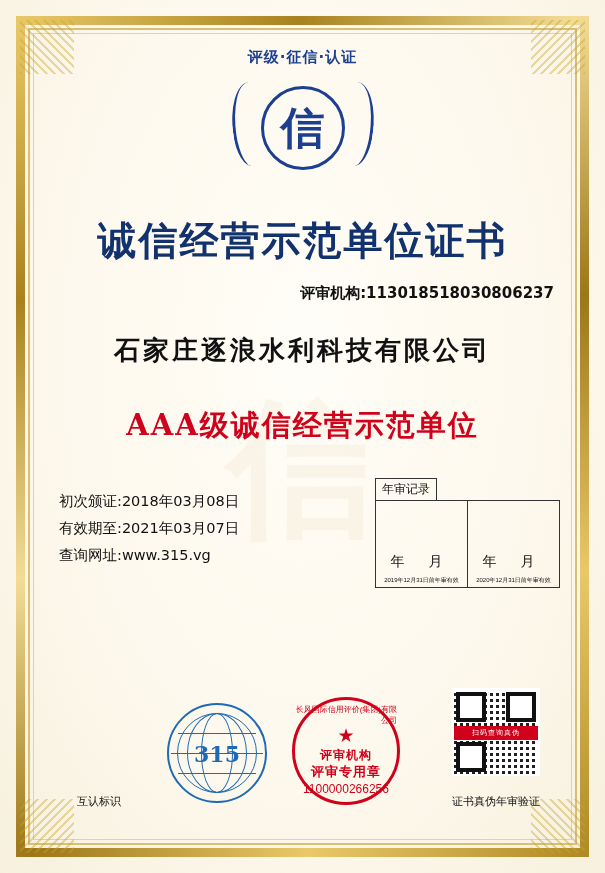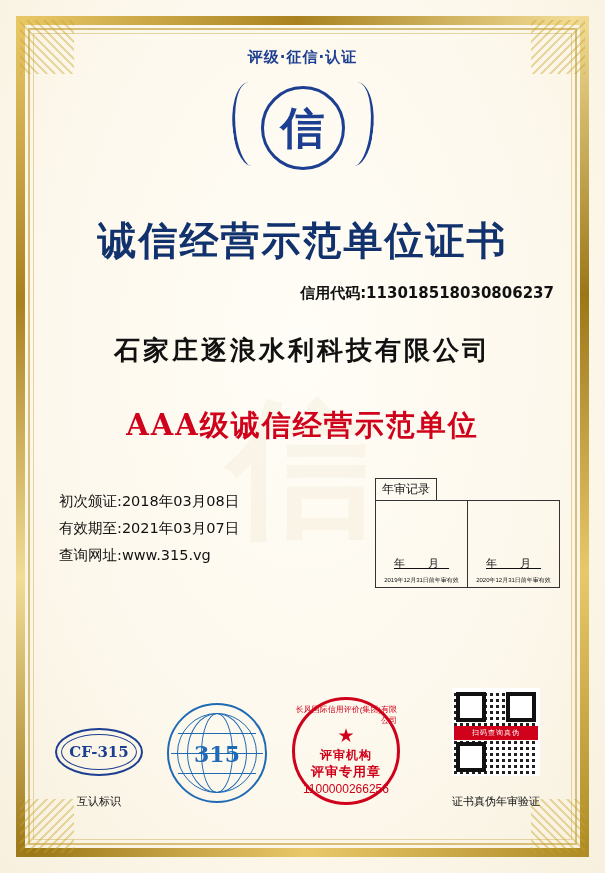--- a/index.html
+++ b/index.html
@@ -127,21 +127,21 @@
   }
   .annual-box{
     border:1px solid #333;height:86px;display:flex;position:relative;
   }
   .annual-cell{
     flex:1;position:relative;
   }
   .annual-cell + .annual-cell{border-left:1px solid #333;}
   .cell-ym{
     position:absolute;left:0;right:0;bottom:16px;text-align:center;
-    font-size:11px;color:#111;letter-spacing:10px;text-decoration:underline;
+    font-size:14px;color:#111;letter-spacing:10px;
   }
   .cell-note{
     position:absolute;left:0;right:0;bottom:2px;text-align:center;
     font-size:6px;color:#111;
   }
 
   
   .seals{
     position:absolute;left:0;right:0;bottom:6px;height:130px;
   }
@@ -272,21 +272,21 @@
       <div class="emblem">
         <div class="emblem-arc">评级·征信·认证</div>
         <div class="wheat l"></div>
         <div class="wheat r"></div>
         <div class="emblem-circle">信</div>
       </div>
     </div>
 
     <div class="main-title">诚信经营示范单位证书</div>
 
-    <div class="credit-code">信用代码:113018518030806237</div>
+    <div class="credit-code">评审机构:113018518030806237</div>
 
     <div class="company">石家庄逐浪水利科技有限公司</div>
 
     <div class="award">AAA级诚信经营示范单位</div>
 
     <div class="mid">
       <div class="details">
         <div>初次颁证:2018年03月08日</div>
         <div>有效期至:2021年03月07日</div>
         <div>查询网址:www.315.vg</div>
@@ -302,21 +302,20 @@
             <div class="cell-ym">年 月</div>
             <div class="cell-note">2020年12月31日前年审有效</div>
           </div>
         </div>
       </div>
     </div>
 
     <div class="seals">
 
       <div class="seal seal-cf">
-        <div class="cf-oval">CF-315</div>
         <div class="seal-caption">互认标识</div>
       </div>
 
       <div class="seal seal-globe">
         <div class="globe">
           <div class="ring r1"></div>
           <div class="ring r2"></div>
           <div class="ring r3"></div>
           <div class="hline h1"></div>
           <div class="hline h2"></div>

